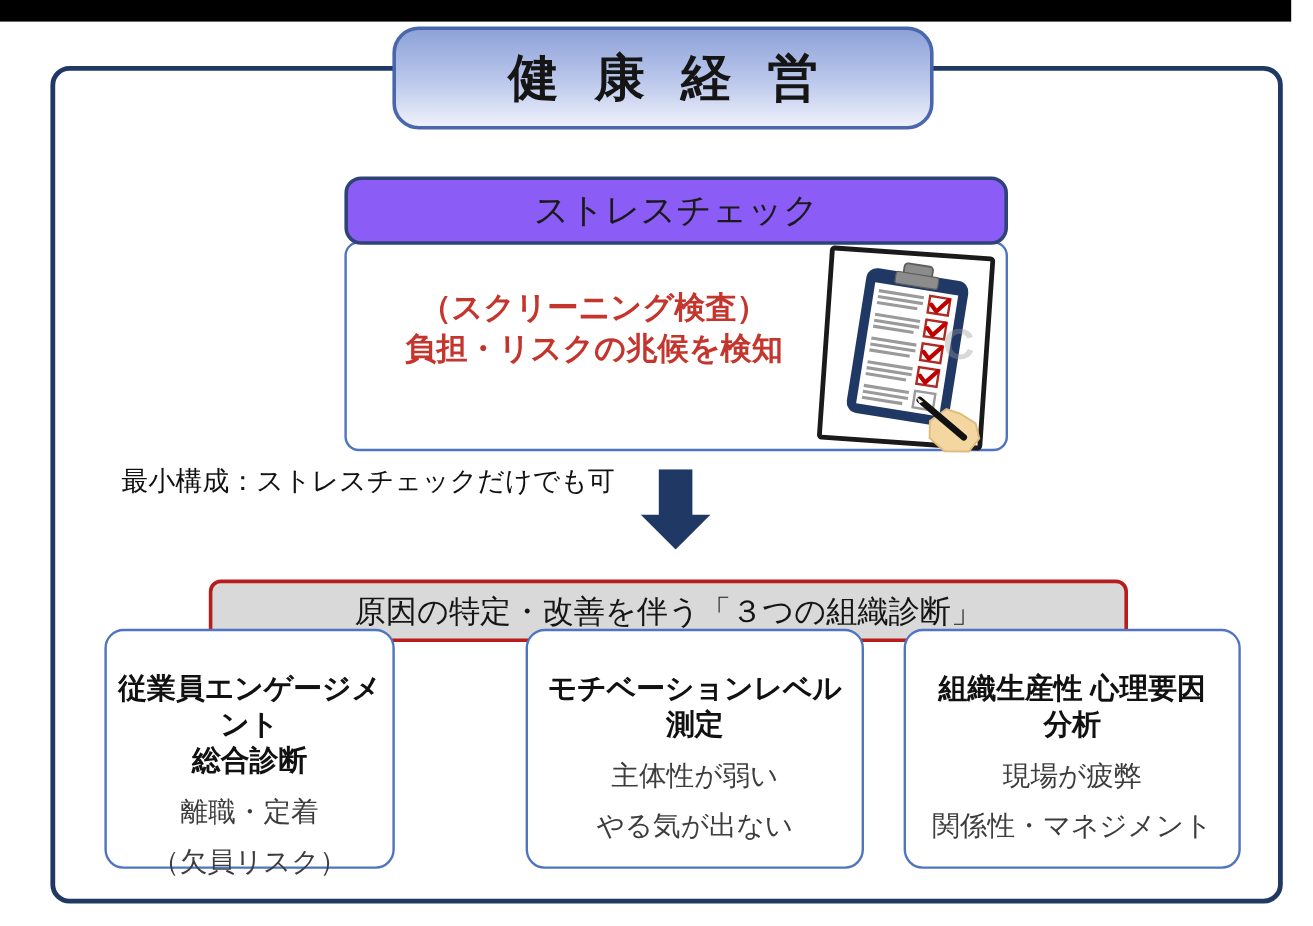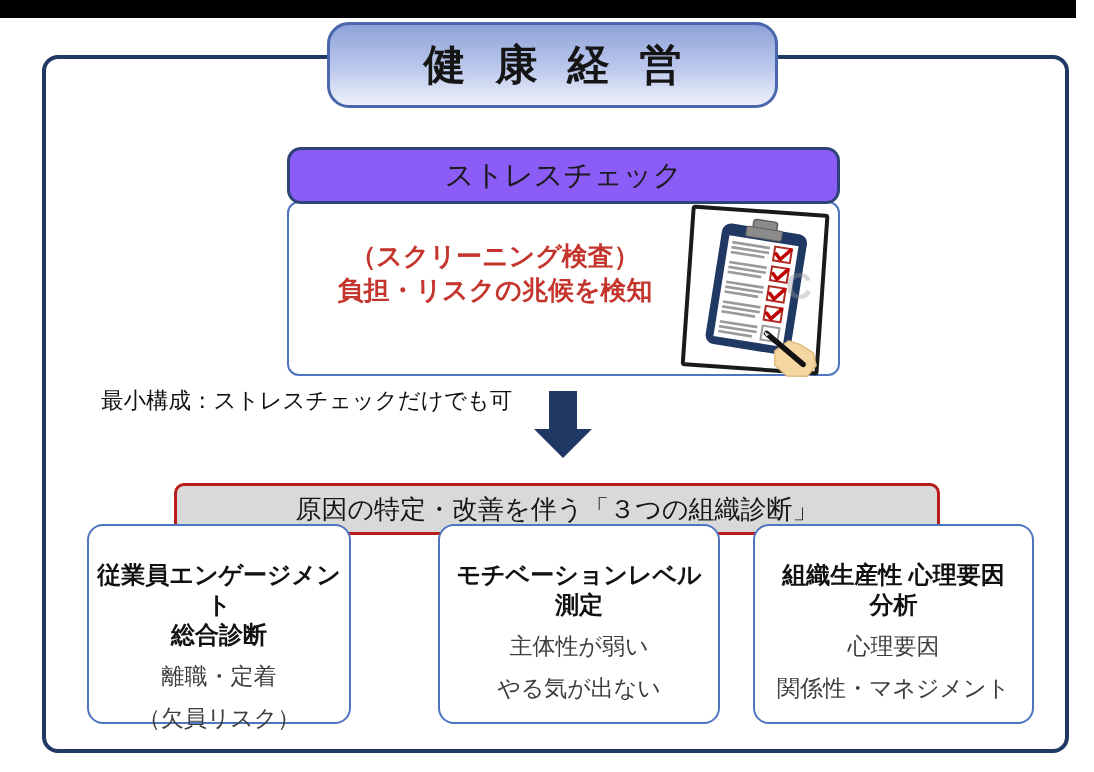--- a/index.html
+++ b/index.html
@@ -38,21 +38,21 @@
   .down-arrow { left:534px; top:391px; width:58px; height:67px; z-index:2; }
 
   .band { left:174px; top:459px; width:766px; height:52px; z-index:2;
           background:#d9d9d9; border:3px solid #b91c1c; border-radius:10px;
           display:flex; align-items:center; justify-content:center;
           font-size:26px; color:#151515;margin-top:24px; }
 
   .diag-box { top:524px; height:200px; z-index:2; background:#fff;
               border:2.5px solid #4f74c0; border-radius:16px;
               display:flex; flex-direction:column; align-items:center; padding-top:34px; }
-  .diag-box.b1 { left:87px;  width:264px; }
+  .diag-box.b1 { left:87px;  width:242px; }
   .diag-box.b2 { left:438px; width:282px; }
   .diag-box.b3 { left:753px; width:281px; }
   .diag-title { font-size:24px; font-weight:bold; line-height:30px;
                 text-align:center; color:#111; }
   .diag-item  { font-size:23px; color:#3d3d3d; margin-top:11px; text-align:center; }
 </style>
 </head>
 <body>
 
 <div class="abs top-bar"></div>
@@ -141,15 +141,15 @@
 <div class="abs diag-box b2">
   <div class="diag-title">モチベーションレベル</div>
   <div class="diag-title">測定</div>
   <div class="diag-item">主体性が弱い</div>
   <div class="diag-item">やる気が出ない</div>
 </div>
 
 <div class="abs diag-box b3">
   <div class="diag-title">組織生産性 心理要因</div>
   <div class="diag-title">分析</div>
-  <div class="diag-item">心理要因</div>
+  <div class="diag-item">現場が疲弊</div>
   <div class="diag-item">関係性・マネジメント</div>
 </div>
 
 </body></html>

